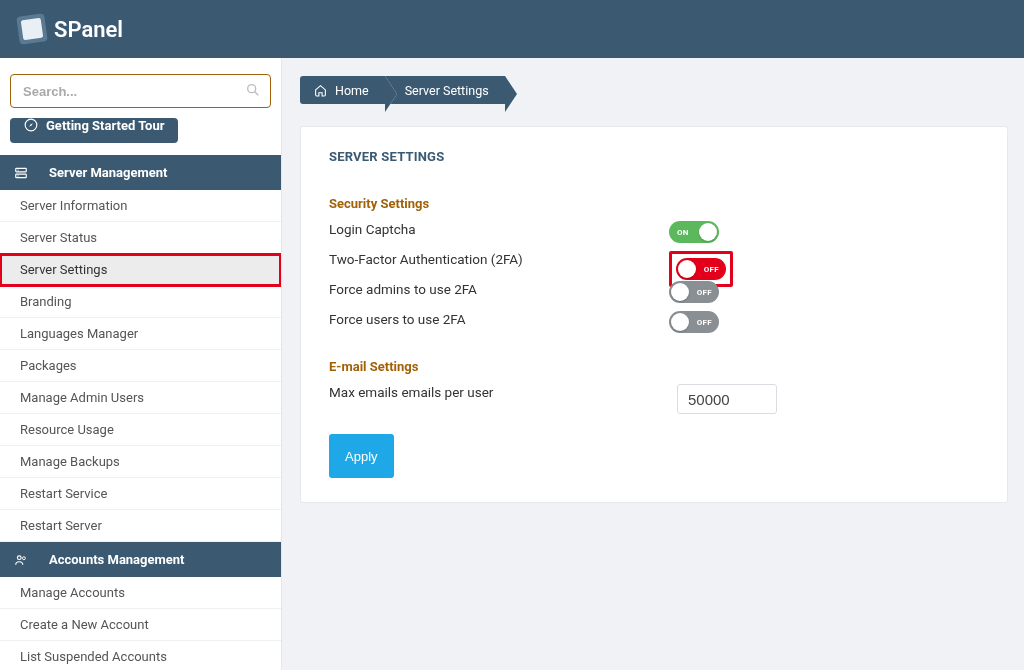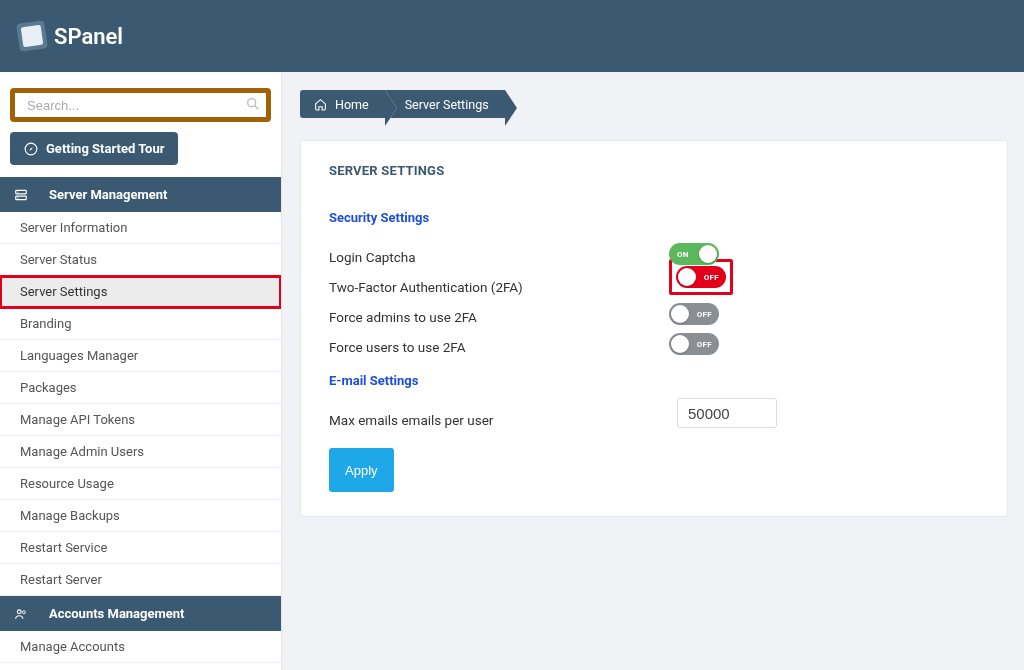--- a/index.html
+++ b/index.html
@@ -1,32 +1,32 @@
 <!DOCTYPE html>
 <html><head>
 <meta charset="utf-8">
 <style>
 * { box-sizing: border-box; margin: 0; padding: 0; }
 body { font-family: -apple-system, BlinkMacSystemFont, "Segoe UI", Roboto, Arial, sans-serif; background: #f0f2f5; width: 1024px; height: 670px; overflow: hidden; }
 
-.header { background: #3b5a72; height: 72px; display: flex; align-items: center; padding: 0 18px; }
+.header { background: #3b5a72; height: 58px; display: flex; align-items: center; padding: 0 18px; }
 .logo-wrap { display: flex; align-items: center; gap: 8px; }
 .logo-icon { width: 28px; height: 28px; background: #5a7a94; border-radius: 4px; position: relative; transform: rotate(-8deg); }
 .logo-icon::before { content: ""; position: absolute; inset: 4px; background: #e8f0f6; border-radius: 2px; }
 .logo-text { color: #fff; font-size: 22px; font-weight: 600; }
 
 .layout { display: flex; height: calc(670px - 55px); }
 
 .sidebar { width: 282px; background: #fff; border-right: 1px solid #e3e6ea; display: flex; flex-direction: column; padding-top: 10px; overflow-y: auto; }
 .search-box { margin: 6px 10px 10px; position: relative; }
-.search-box input { width: 100%; height: 34px; border: 5px solid #a16207; border-radius: 4px; padding: 0 34px 0 12px; font-size: 13px; color: #666; }
+.search-box input { width: 100%; height: 34px; border: 1px solid #a16207; border-radius: 4px; padding: 0 34px 0 12px; font-size: 13px; color: #666; font-weight: bold; }
 .search-box input::placeholder { color: #aaa; }
 .search-box .mag { position: absolute; right: 10px; top: 8px; color: #bbb; }
 
-.tour-btn { margin: 0 10px 12px; background: #3b5a72; color: #fff; font-size: 13px; font-weight: 700; border-radius: 4px; height: 34px; display: inline-flex; align-items: flex-end; padding: 9px 14px; gap: 8px; width: fit-content; cursor: pointer; }
+.tour-btn { margin: 0 10px 12px; background: #3b5a72; color: #fff; font-size: 13px; font-weight: 700; border-radius: 4px; height: 34px; display: inline-flex; align-items: flex-start; padding: 0 14px; gap: 8px; width: fit-content; cursor: pointer; }
 .tour-btn svg { width: 14px; height: 14px; }
 
 .section-header { background: #3b5a72; color: #fff; font-size: 13px; font-weight: 700; padding: 10px 14px; display: flex; align-items: center; gap: 21px; }
 .section-header svg { width: 14px; height: 14px; }
 
 .nav-item { font-size: 13px; color: #555; padding: 8px 20px; border-bottom: 1px solid #eef0f3; cursor: pointer; }
 .nav-item.active { background: #ececec; color: #333; }
 .nav-item.boxed { outline: 3px solid #e2001a; outline-offset: -2px; }
 
 .main { flex: 1; padding: 14px 16px 16px 18px; overflow-y: auto; }
@@ -34,22 +34,22 @@
 .breadcrumb { display: flex; align-items: center; height: 36px; margin-bottom: 18px; }
 .crumb { background: #3b5a72; color: #fff; font-size: 12.5px; display: flex; align-items: center; height: 28px; padding: 0 16px 0 20px; position: relative; gap: 8px; }
 .crumb.first { padding-left: 14px; border-radius: 3px 0 0 3px; }
 .crumb::after { content: ""; position: absolute; right: -12px; top: 0; width: 0; height: 0; border-top: 18px solid transparent; border-bottom: 18px solid transparent; border-left: 12px solid #3b5a72; z-index: 2; }
 .crumb:not(.first)::before { content: ""; position: absolute; left: 0; top: 0; width: 0; height: 0; border-top: 18px solid transparent; border-bottom: 18px solid transparent; border-left: 12px solid #f0f2f5; z-index: 1; }
 .crumb svg { width: 13px; height: 13px; }
 
 .panel { background: #fff; border: 1px solid #e5e8ec; border-radius: 3px; padding: 22px 28px 24px; }
 .panel-title { color: #3b5a72; font-size: 13px; font-weight: 700; letter-spacing: 0.2px; margin-bottom: 32px; }
 
-.group-title { color: #1d4ed8; font-size: 13px; font-weight: 700; margin-bottom: 10px; }
-.row { display: flex; align-items: flex-end; height: 30px; font-size: 13.5px; color: #333; }
+.group-title { color: #a16207; font-size: 13px; font-weight: 700; margin-bottom: 10px; }
+.row { display: flex; align-items: flex-start; height: 30px; font-size: 13.5px; color: #333; }
 .row .label { width: 340px; }
 .row .ctrl { width: 110px; display: flex; }
 .row .input-col { margin-left: 8px; }
 
 .toggle { width: 50px; height: 22px; border-radius: 11px; position: relative; cursor: pointer; display: flex; align-items: center; font-size: 8px; font-weight: 700; color: #fff; letter-spacing: 0.3px; padding-left: 28px; }
 .toggle .knob { width: 18px; height: 18px; border-radius: 50%; background: #fff; position: absolute; top: 2px; box-shadow: 0 1px 2px rgba(0,0,0,0.2); }
 .toggle.on { background: #5cb85c; justify-content: flex-start; padding-left: 8px; }
 .toggle.on .knob { right: 2px; }
 .toggle.off { background: #8a8f94; justify-content: flex-end; padding-right: 7px; }
 .toggle.off .knob { left: 2px; }
@@ -100,21 +100,20 @@
           <circle cx="7" cy="17" r="1" fill="#fff"></circle>
         </svg>
       <span>Server Management</span>
     </div>
     <div class="nav-item">Server Information</div>
     <div class="nav-item">Server Status</div>
     <div class="nav-item active boxed">Server Settings</div>
     <div class="nav-item">Branding</div>
     <div class="nav-item">Languages Manager</div>
     <div class="nav-item">Packages</div>
-    <div class="nav-item">Manage API Tokens</div>
     <div class="nav-item">Manage Admin Users</div>
     <div class="nav-item">Resource Usage</div>
     <div class="nav-item">Manage Backups</div>
     <div class="nav-item">Restart Service</div>
     <div class="nav-item">Restart Server</div>
 
     <div class="section-header">
       <svg viewBox="0 0 24 24" fill="currentColor">
           <circle cx="9" cy="8" r="3.2" fill="none" stroke="#fff" stroke-width="2"></circle>
           <path d="M3 20c0-3 3-5 6-5s6 2 6 5" fill="none" stroke="#fff" stroke-width="2"></path>

